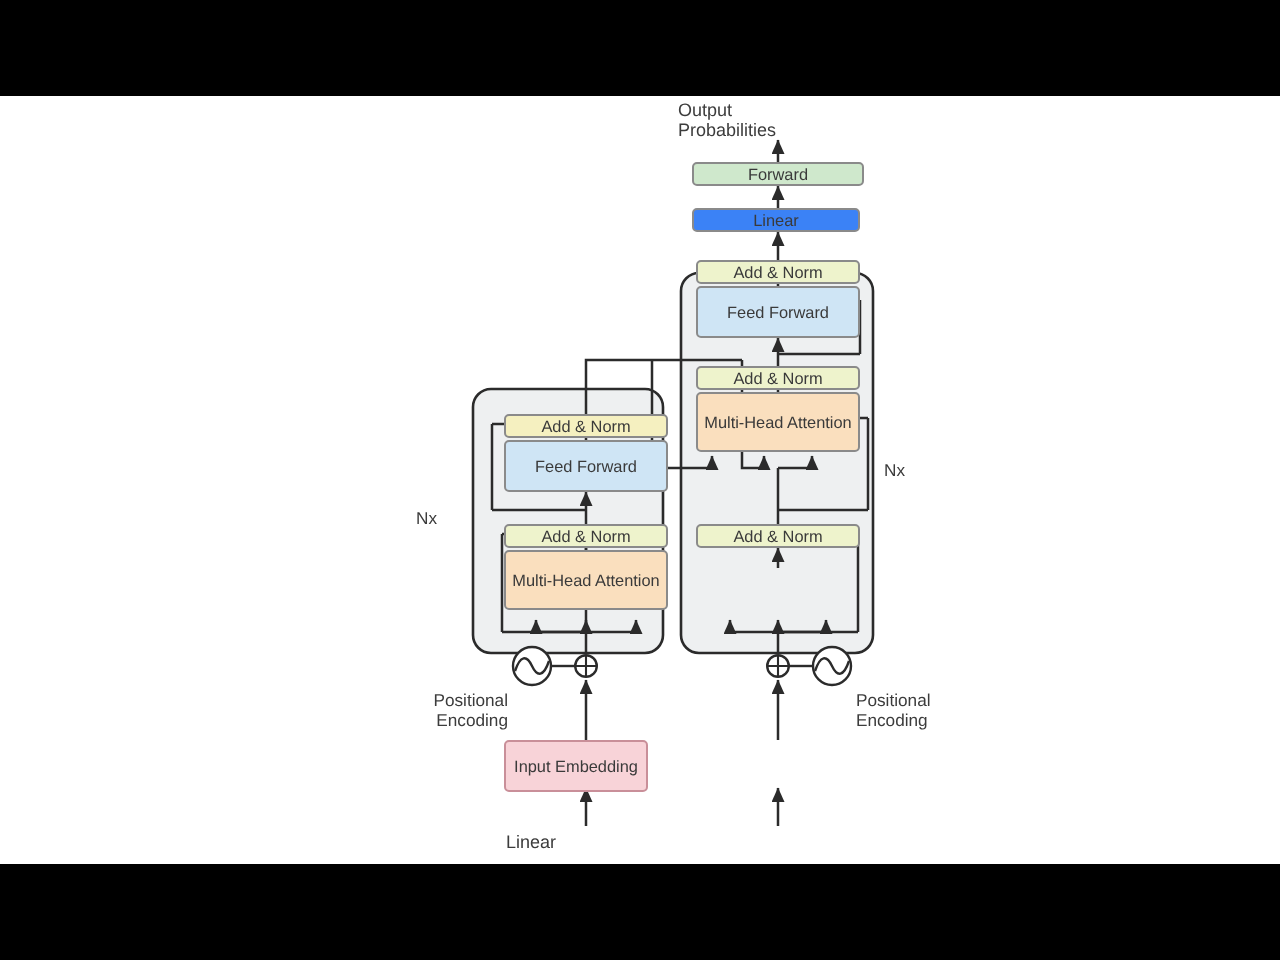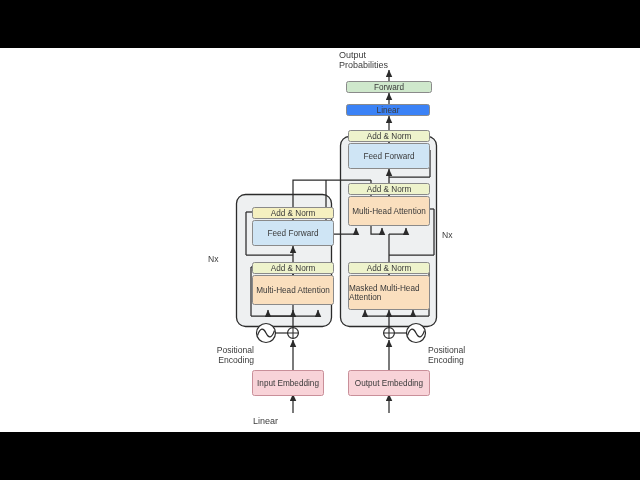--- a/index.html
+++ b/index.html
@@ -226,25 +226,20 @@
 
       <div class="node" style="left:152px; top:148px; width:82px; height:30px; background:#fadfbe;">
         <span class="boxlabel">Multi-Head
 Attention</span>
       </div>
 
       <div class="node" style="left:152px; top:214px; width:82px; height:12px; background:#eef3cc;">
         <span class="boxlabel">Add &amp; Norm</span>
       </div>
 
-      <div class="node" style="left:152px; top:227px; width:82px; height:35px; background:#fadfbe;">
-        <span class="boxlabel">Masked
-Multi-Head
-Attention</span>
-      </div>
 
       <div class="node" style="left:56px; top:159px; width:82px; height:12px; background:#f5f0c0;">
         <span class="boxlabel">Add &amp; Norm</span>
       </div>
 
       <div class="node" style="left:56px; top:172px; width:82px; height:26px; background:#cfe5f5;">
         <span class="boxlabel">Feed
 Forward</span>
       </div>
 
@@ -255,24 +250,20 @@
       <div class="node" style="left:56px; top:227px; width:82px; height:30px; background:#fadfbe;">
         <span class="boxlabel">Multi-Head
 Attention</span>
       </div>
 
       <div class="node" style="left:56px; top:322px; width:72px; height:26px; background:#f8d3d8; border-color:#c98f99;">
         <span class="boxlabel">Input
 Embedding</span>
       </div>
 
-      <div class="node" style="left:152px; top:322px; width:82px; height:26px; background:#f8d3d8; border-color:#c98f99;">
-        <span class="boxlabel">Output
-Embedding</span>
-      </div>
 
       <div class="lbl sidelabel" style="left:-10px; top:277px; width:68px; text-align:right;">Positional
 Encoding</div>
 
       <div class="lbl sidelabel" style="left:232px; top:277px; width:70px; text-align:left;">Positional
 Encoding</div>
 
       <div class="lbl nxlabel" style="left:12px; top:207px; width:24px;">Nx</div>
 
       <div class="lbl nxlabel" style="left:246px; top:183px; width:24px;">Nx</div>

